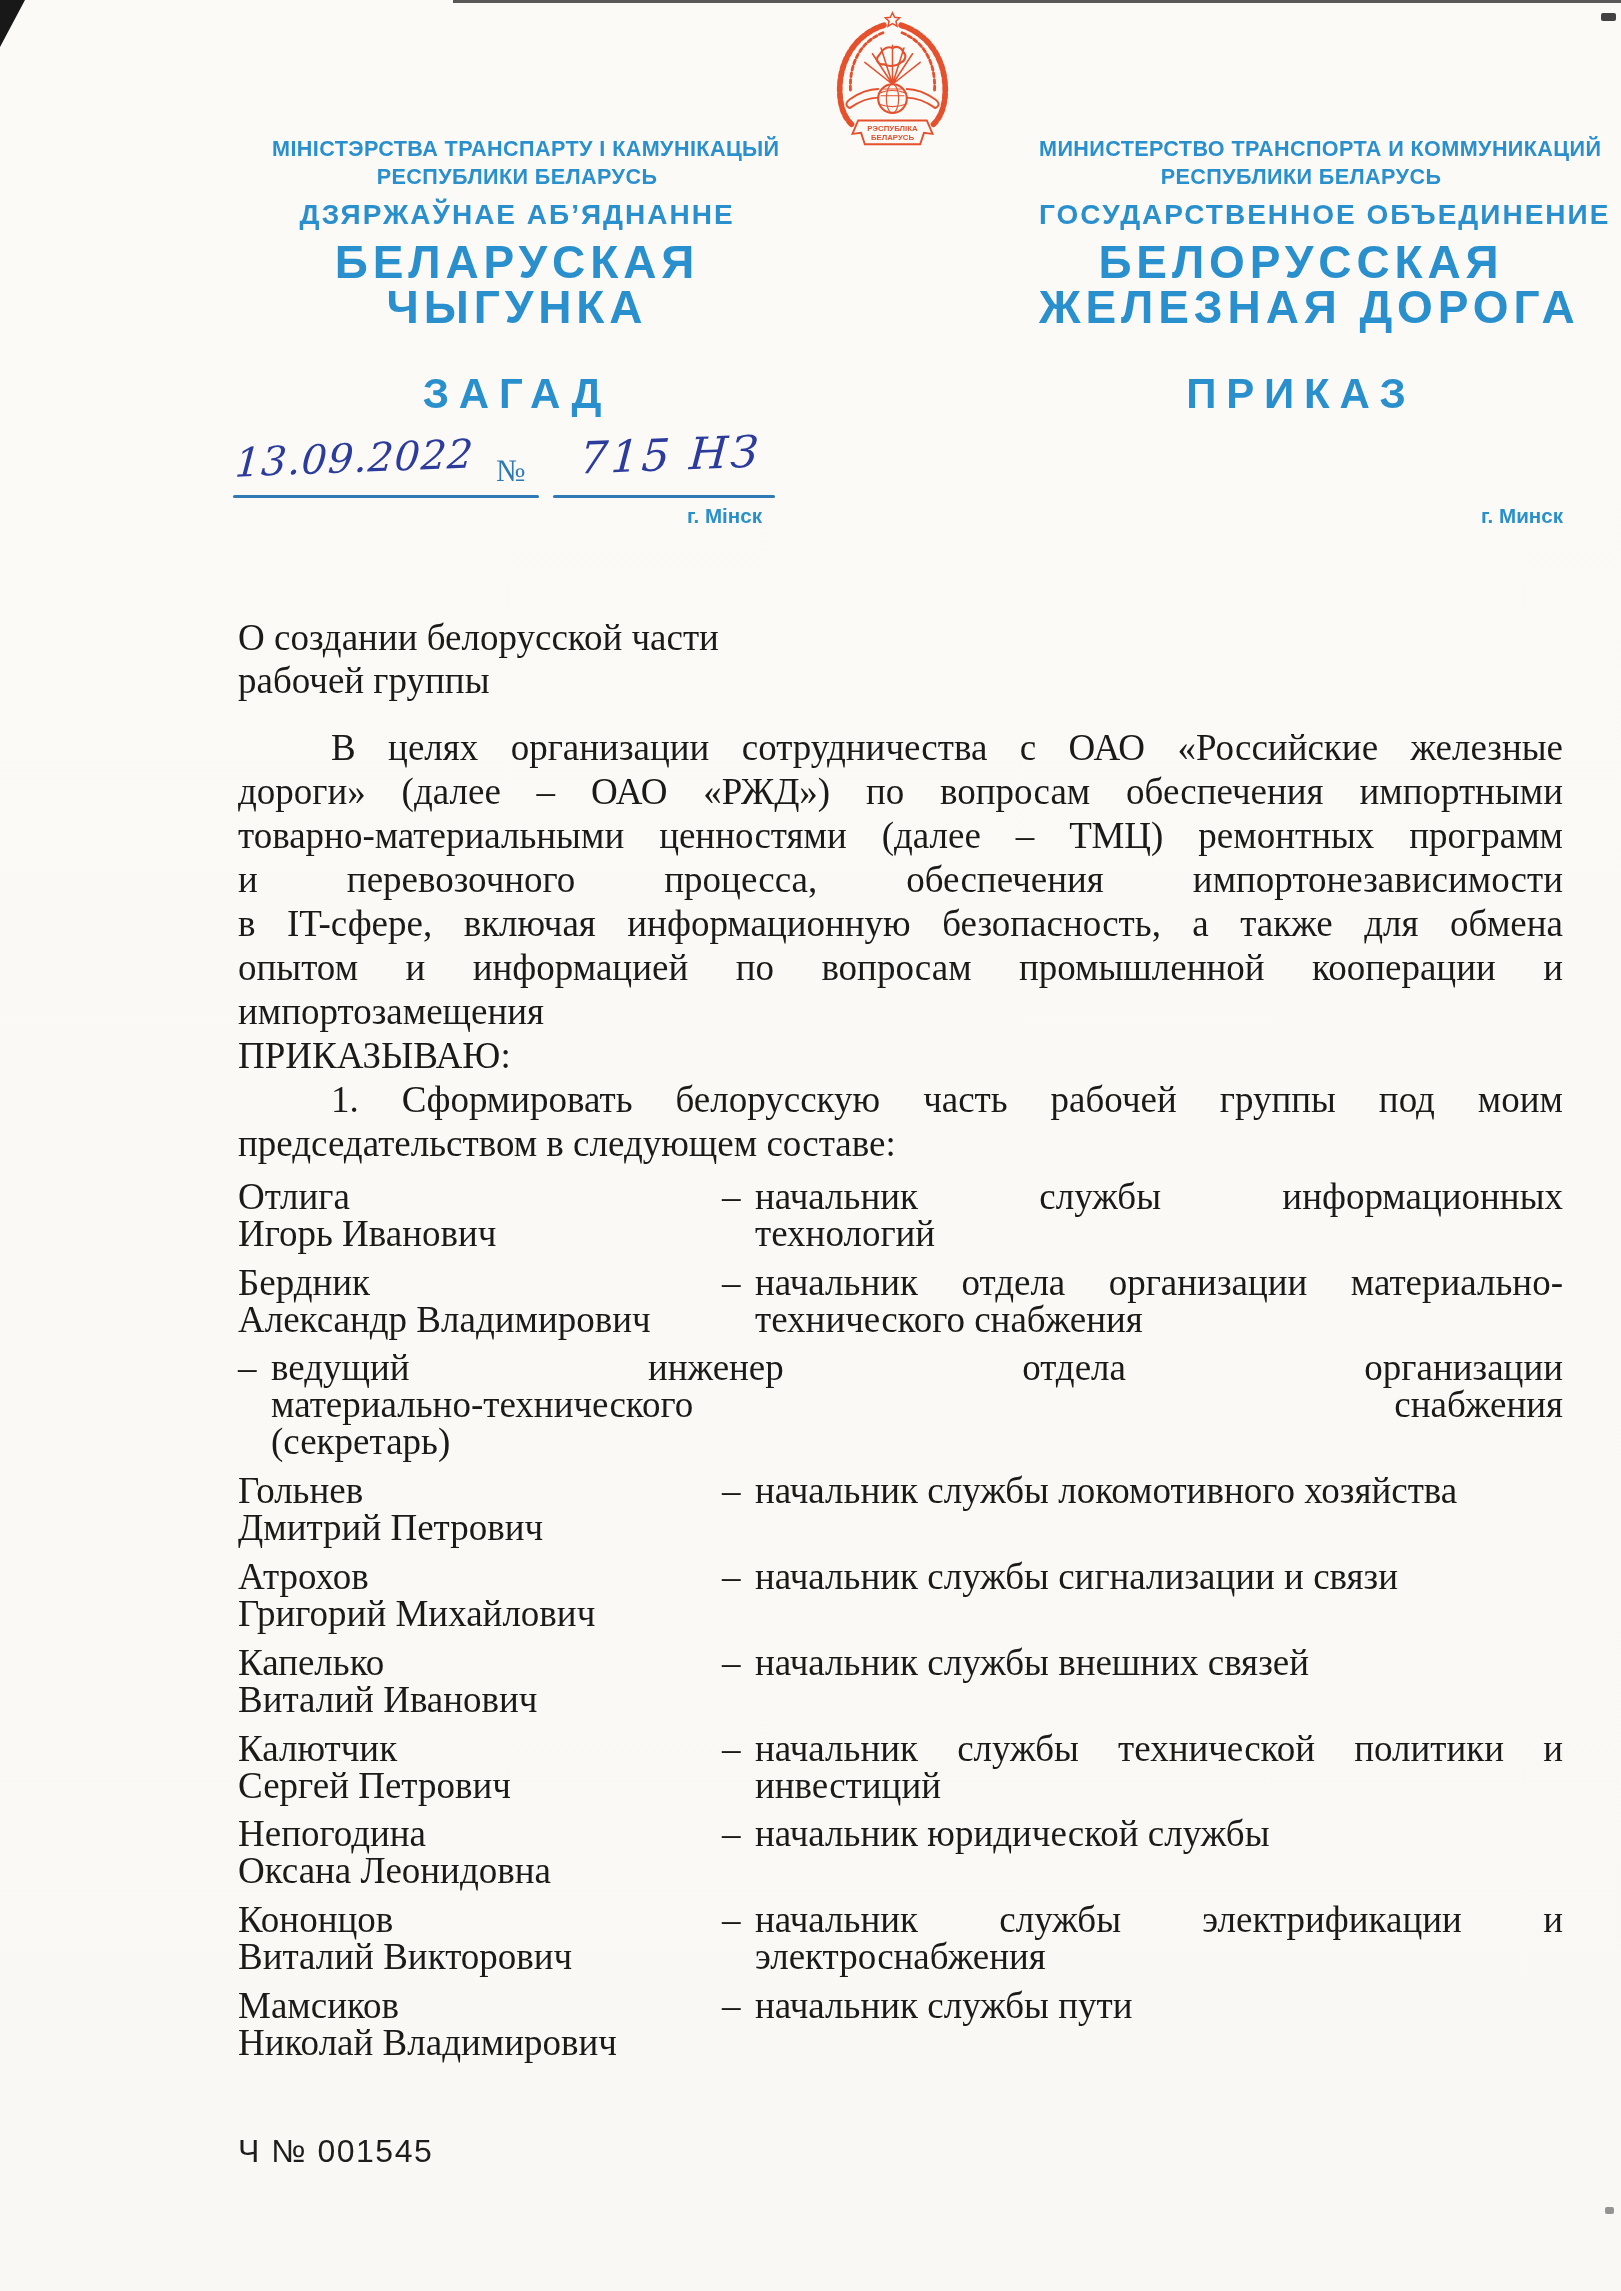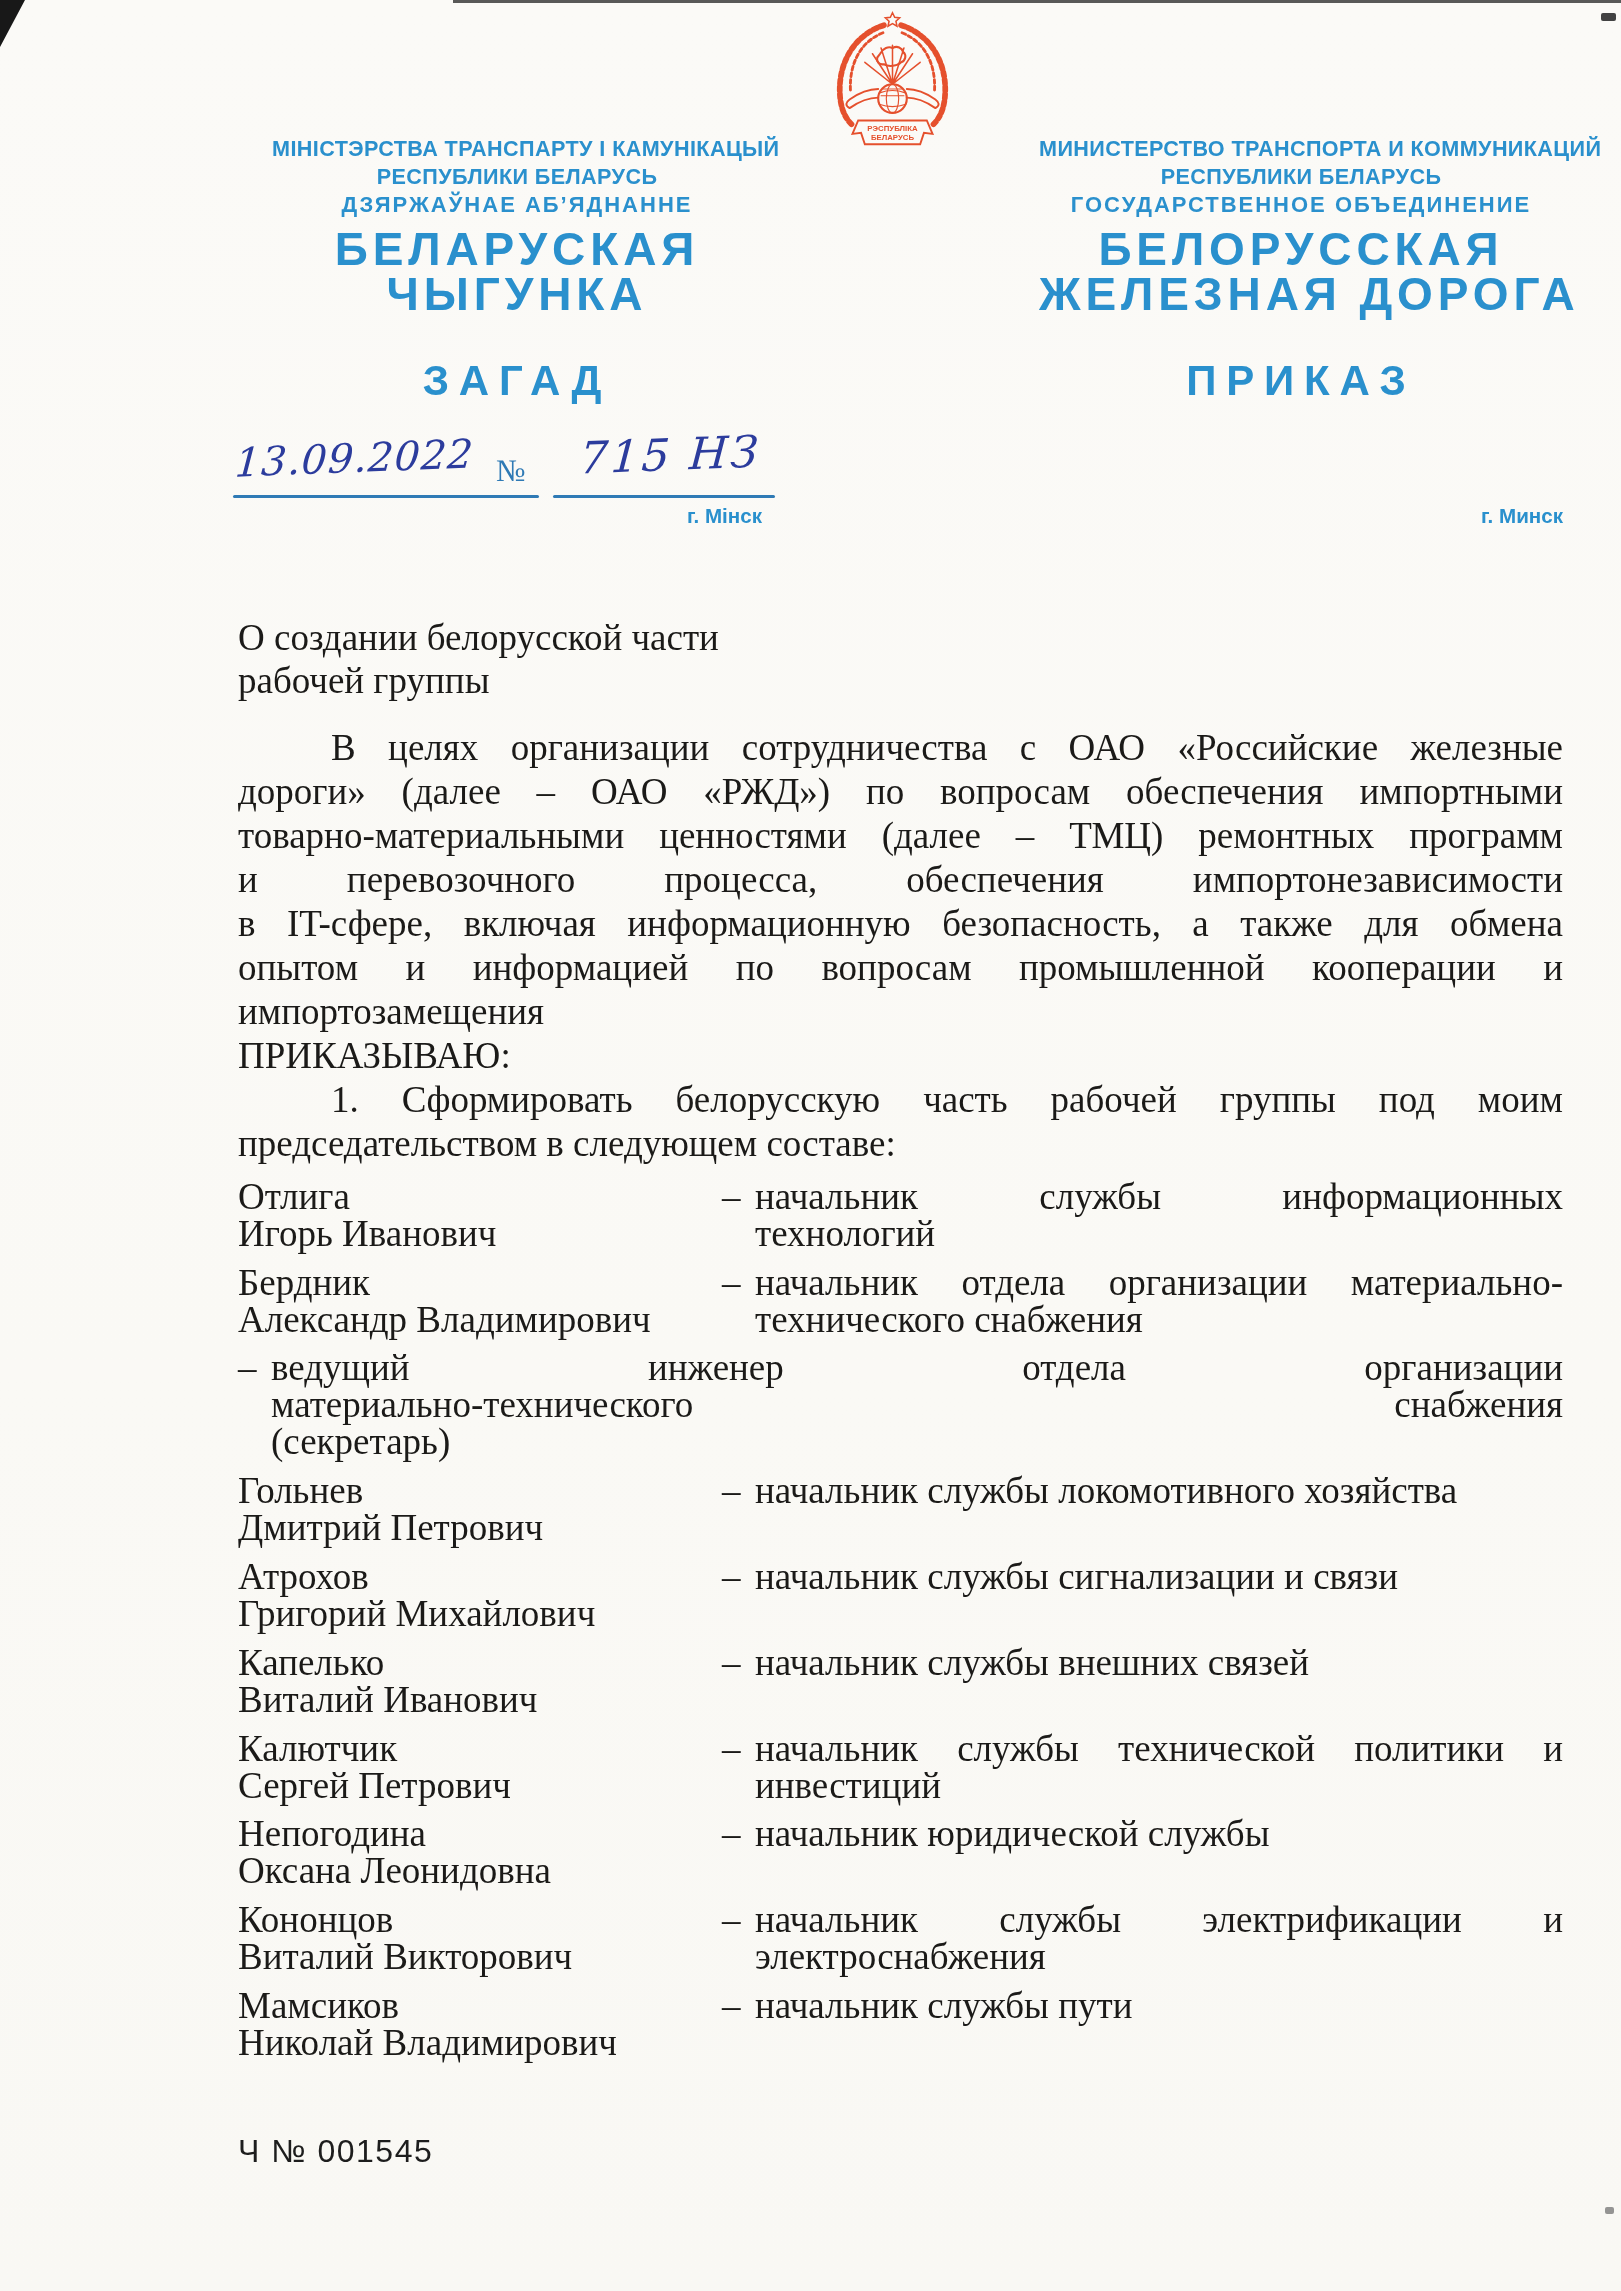--- a/index.html
+++ b/index.html
@@ -22,21 +22,21 @@
   .art-br { position:absolute; right:6.9px; top:2207px; width:8.8px; height:6.9px;
             background:#6a6a6a; border-radius:2px; opacity:.7; }
 
   
   .col { position:absolute; top:135px; text-align:center;
          color:#2a90cd;
          font-family:"Liberation Sans","DejaVu Sans",sans-serif; font-weight:bold; }
   .col-left  { left:272px; width:490px; }
   .col-right { left:1039px; width:524px; }
   .ministry div { font-size:21.6px; line-height:28px; letter-spacing:0.4px; white-space:nowrap; }
-  .assoc { margin-top:1px; font-size:22px; letter-spacing:2px; white-space:nowrap; }
+  .assoc { margin-top:8px; font-size:28px; letter-spacing:2px; white-space:nowrap; }
   .org div { font-size:46px; line-height:45px; letter-spacing:4.9px; white-space:nowrap; }
   .org { margin-top:8.8px; }
   .doctype { margin-top:40px; font-size:42px; letter-spacing:9.8px; white-space:nowrap; }
 
   .emblem { position:absolute; left:825px; top:7.8px; width:135px; height:143px; }
 
   
   .hw { position:absolute; font-family:"DejaVu Serif",serif; font-style:italic;
         color:#2c3c9d; white-space:nowrap; transform:rotate(-2.2deg) skewX(-6deg); }
   .hw-date { left:235px; top:435px; font-size:40px; letter-spacing:1px; }

